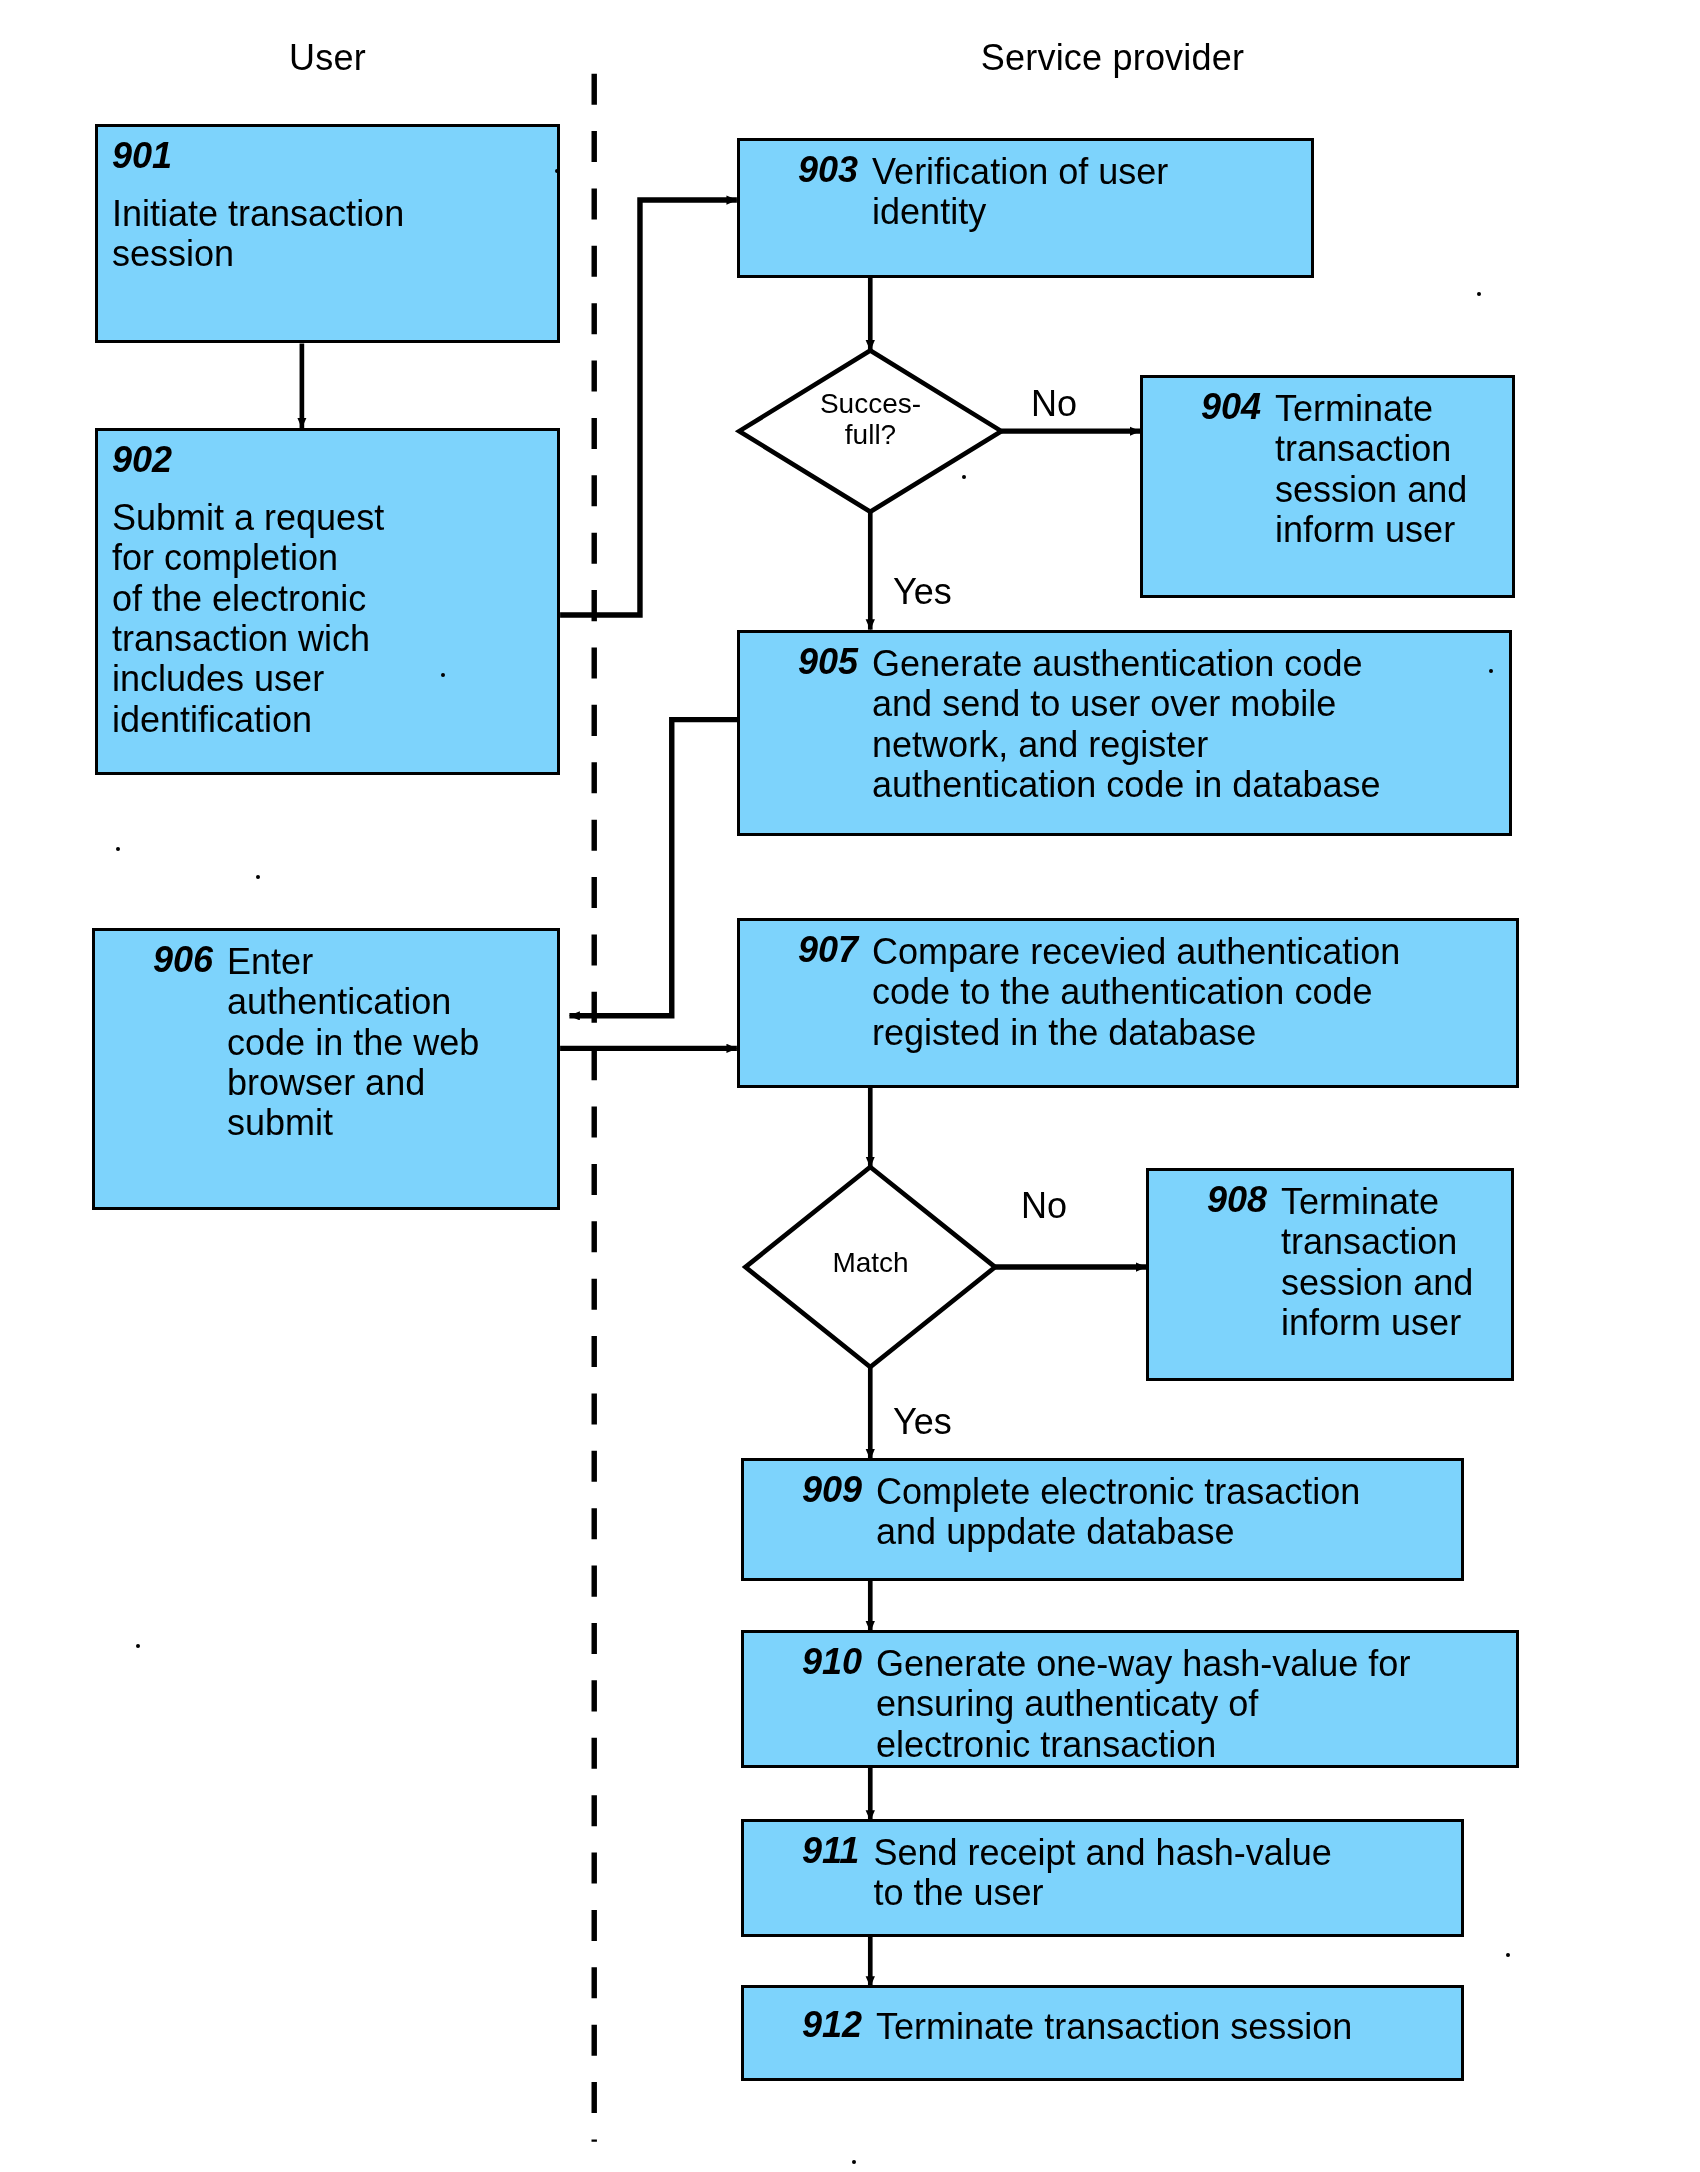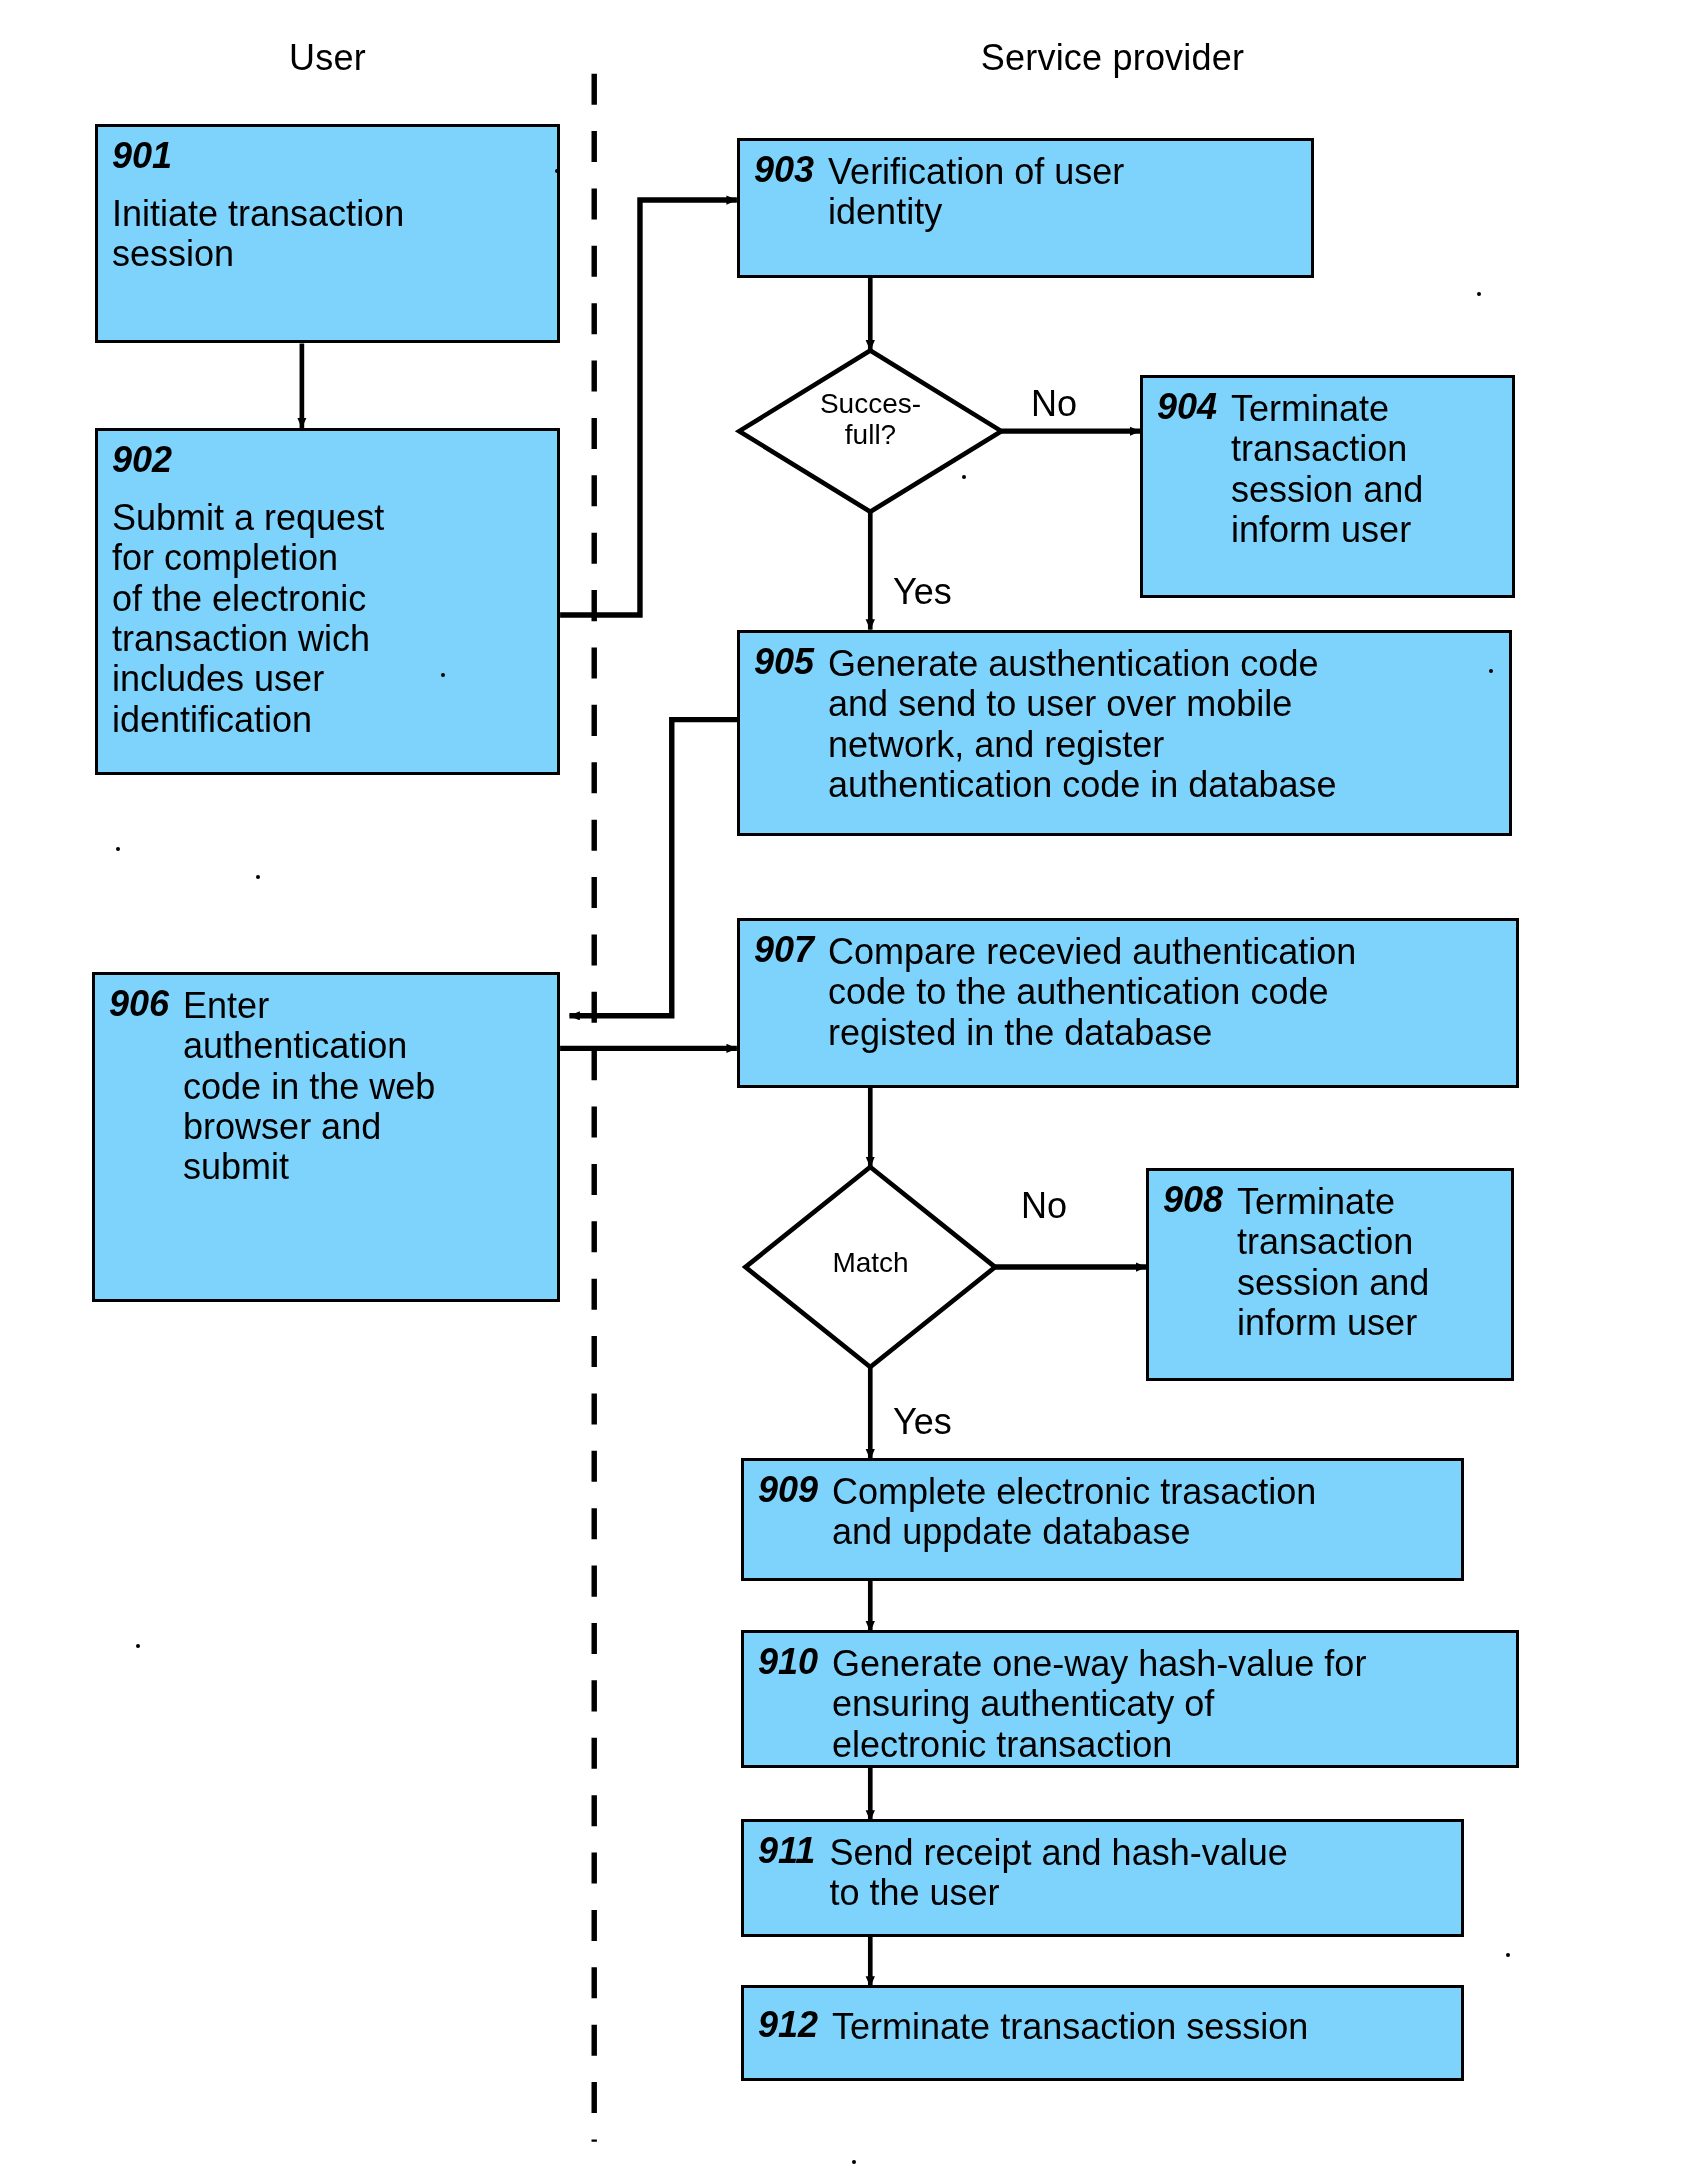--- a/index.html
+++ b/index.html
@@ -12,21 +12,21 @@
               text-align:center;letter-spacing:0.2px;white-space:nowrap;}
 
   .node{position:absolute;box-sizing:border-box;border:3.9px solid #000;background:#7dd3fc;}
   .node .inner{position:absolute;left:0;top:0;right:0;padding:11px 12.4px 0 14px;}
   .num{font-style:italic;font-weight:700;font-size:36px;line-height:1.0;}
   .txt{font-size:36px;line-height:1.12;white-space:pre-line;}
 
   
   .stacked .num{display:block;margin-bottom:20px;}
   .stacked .txt{display:block;}
-  .inlinebox .inner{display:flex;align-items:flex-start;gap:14px;}
+  .inlinebox .inner{display:flex;align-items:flex-start;gap:14px;margin-left:44px;}
   .inlinebox .num{flex:0 0 auto;}
   .inlinebox .txt{flex:1 1 auto;}
 
   .diamond-label{position:absolute;font-size:28px;line-height:1.12;text-align:center;
                  white-space:pre-line;}
   .edge-label{position:absolute;font-size:36px;white-space:nowrap;}
   .speck{position:absolute;width:3.9px;height:3.9px;background:#000;border-radius:50%;}
 </style>
 </head>
 <body>
@@ -119,21 +119,21 @@
   <div class="node inlinebox" style="left:737px;top:630px;width:775px;height:206px;">
     <div class="inner">
       <span class="num">905</span>
       <span class="txt">Generate austhentication code
 and send to user over mobile
 network, and register
 authentication code in database</span>
     </div>
   </div>
 
-  <div class="node inlinebox" style="left:92px;top:972px;width:468px;height:330px;">
+  <div class="node inlinebox" style="left:92px;top:928px;width:468px;height:282px;">
     <div class="inner">
       <span class="num">906</span>
       <span class="txt">Enter
 authentication
 code in the web
 browser and
 submit</span>
     </div>
   </div>
 

